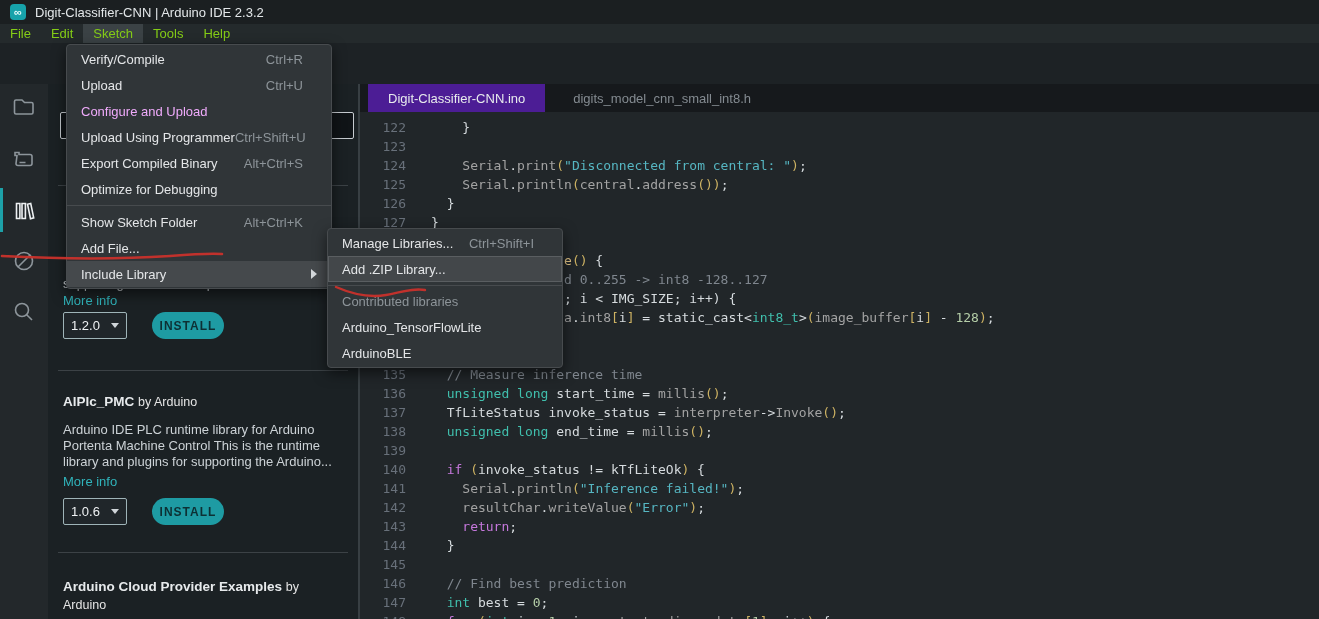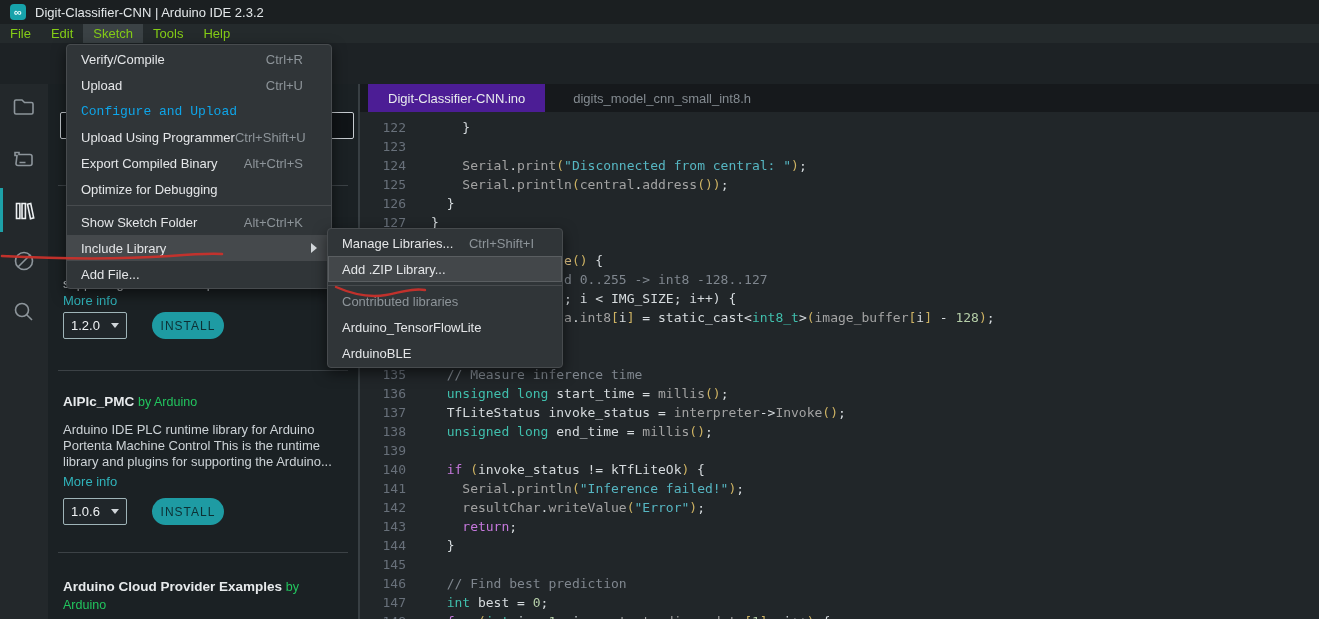--- a/index.html
+++ b/index.html
@@ -41,24 +41,24 @@
   .divider{position:absolute;left:10px;width:290px;height:0;border-top:1px solid #3c4246;}
   .lib-desc{position:absolute;left:15px;width:292px;color:#ccd2d6;line-height:16px;}
   .nowrap{white-space:nowrap;overflow:hidden;}
   .more-info{position:absolute;left:15px;color:#30b4bb;cursor:pointer;}
   .ver-select{position:absolute;left:15px;width:64px;height:27px;border:1px solid #9fb4b8;
               border-radius:2px;box-sizing:border-box;background:#20262a;color:#eef1f3;
               display:flex;align-items:center;justify-content:space-between;padding:0 7px;}
   .ver-select .caret{width:0;height:0;border-left:4px solid transparent;
               border-right:4px solid transparent;border-top:5px solid #d0d5d9;}
   .install-btn{position:absolute;left:104px;width:72px;height:27px;border-radius:14px;
-              background:#1e9ba3;color:#0d3034;font-weight:normal;font-size:12px;
+              background:#1e9ba3;color:#0d3034;font-weight:bold;font-size:12px;
               letter-spacing:1px;display:flex;align-items:center;justify-content:center;border:none;}
   .lib-title{position:absolute;left:15px;font-size:13.5px;color:#e7eaec;font-weight:bold;}
-  .lib-by{font-weight:normal;color:#22c55e;font-size:12.5px;}
+  .lib-by{font-weight:normal;color:#e5e5e5;font-size:12.5px;}
   
   #vdivider{width:2px;height:100%;background:#383f43;flex:none;}
   #editor{position:relative;flex:1;height:100%;background:#212629;overflow:hidden;}
   #tabsbar{position:absolute;left:0;top:0;width:100%;height:28px;background:#16191c;display:flex;}
   .tab{padding:0 20px;display:flex;align-items:center;font-size:13px;color:#848b91;cursor:pointer;margin-left:8px;}
   .tab.active{background:#4c1d95;color:#e8ebed;margin-left:8px;}
   #code{position:absolute;left:0;top:28px;width:100%;padding-top:6px;
         font-family:"DejaVu Sans Mono","Liberation Mono",monospace;font-size:13px;}
   .code-line{display:flex;height:19px;line-height:19px;}
   .ln{width:46px;flex:none;text-align:right;color:#68707a;}
@@ -71,21 +71,21 @@
             box-shadow:0 5px 14px rgba(0,0,0,.55);z-index:30;font-size:13px;padding:1px 0;}
   #sketch-menu{left:66px;top:44px;width:264px;}
   #include-submenu{left:327px;top:228px;width:234px;z-index:31;}
   .mi{height:26px;display:flex;align-items:center;padding:0 14px;color:#e4e6e8;cursor:default;}
   .mi .lbl{flex:none;}
   .mi .sc{margin-left:auto;color:#8d9499;padding-right:14px;}
   .mi .sub-arrow{margin-left:auto;width:0;height:0;border-top:5px solid transparent;
       border-bottom:5px solid transparent;border-left:6px solid #d4d8db;}
   .mi.hl{background:#45494c;}
   .mi.hl2{background:#43474a;outline:1px solid #5a5e61;outline-offset:-1px;}
-  .mi.dis .lbl{color:#0ea5e9;font-family:Liberation Mono, monospace;}
+  .mi.dis .lbl{color:#f0abfc;}
   .mi.hdr{color:#8d9499;height:25px;}
   .menu-sep{height:0;border-top:1px solid #474b4e;margin:3px 0;}
   
   #annotations{position:absolute;left:0;top:0;width:1319px;height:619px;z-index:60;pointer-events:none;}
 </style>
 </head>
 <body>
 
 <div id="app">
 
@@ -327,26 +327,26 @@
         <span class="sc">Alt+Ctrl+S</span>
       </div>
       <div class="mi">
         <span class="lbl">Optimize for Debugging</span>
       </div>
       <div class="menu-sep"></div>
       <div class="mi">
         <span class="lbl">Show Sketch Folder</span>
         <span class="sc">Alt+Ctrl+K</span>
       </div>
+      <div class="mi">
+        <span class="lbl">Add File...</span>
+      </div>
       <div class="mi hl">
         <span class="lbl">Include Library</span>
         <span class="sub-arrow"></span>
-      </div>
-      <div class="mi">
-        <span class="lbl">Add File...</span>
       </div>
     </div>
 
   <div class="menu-pop" id="include-submenu">
       <div class="mi">
         <span class="lbl">Manage Libraries...</span>
         <span class="sc">Ctrl+Shift+I</span>
       </div>
       <div class="mi hl2">
         <span class="lbl">Add .ZIP Library...</span>

